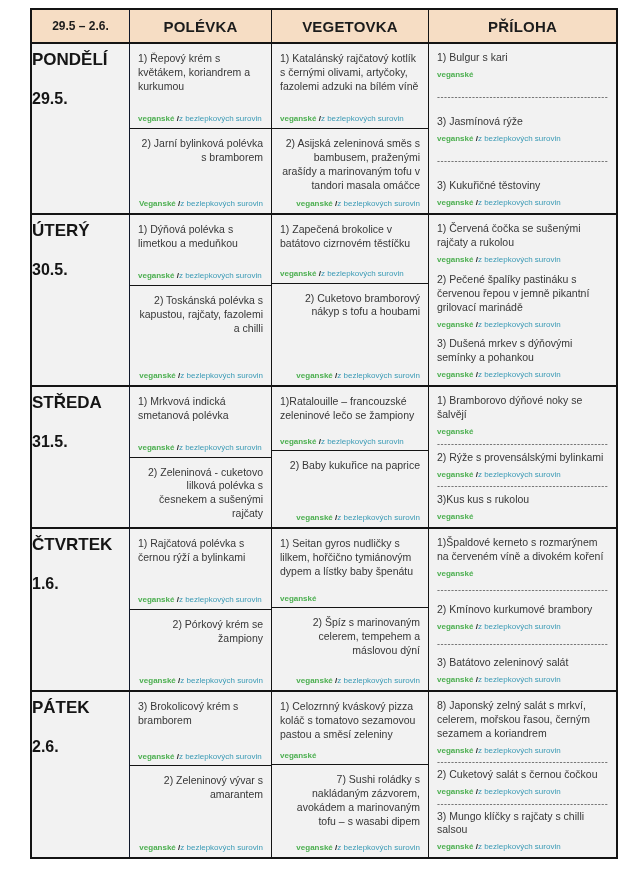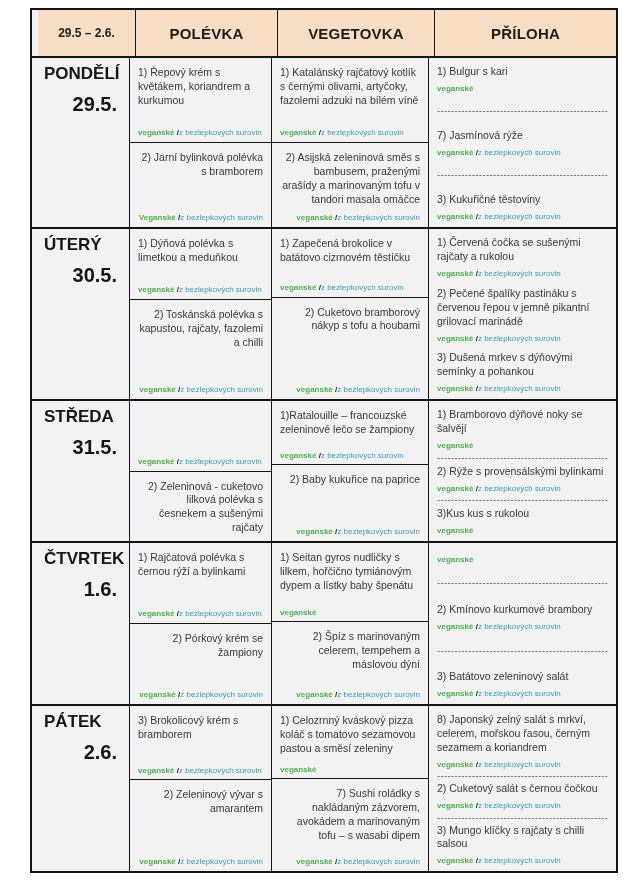--- a/index.html
+++ b/index.html
@@ -1,29 +1,29 @@
 <!DOCTYPE html>
 <html><head>
 <meta charset="utf-8">
 <style>
   html,body{margin:0;padding:0;background:#ffffff;font-family:"Liberation Sans",sans-serif;}
   .page{width:625px;height:884px;position:relative;background:#fff;overflow:hidden;}
   .menu-table{position:absolute;left:30px;top:8px;width:588px;border:2px solid #141414;box-sizing:border-box;background:#f2f2f2;}
   .t-row{display:flex;border-top:2px solid #141414;box-sizing:border-box;}
-  .t-row.header{border-top:none;background:#f6ddc4;height:46px;margin-left:6px;}
+  .t-row.header{border-top:none;background:#f6ddc4;height:32px;}
   .c{box-sizing:border-box;overflow:hidden;}
   .col-day{width:97px;}
   .col-soup{width:142px;border-left:1px solid #0f172a;display:flex;flex-direction:column;}
   .col-veg{width:157px;border-left:1px solid #141414;display:flex;flex-direction:column;}
   .col-side{flex:1;border-left:1px solid #141414;}
   .hcell{display:flex;align-items:center;justify-content:center;font-weight:bold;color:#1c1c1c;}
   .h-date{font-size:12px;}
   .h-col{font-size:15px;letter-spacing:.2px;}
-  .day-cell{padding:7px 12px;font-weight:bold;color:#151515;font-size:17px;line-height:1.1;}
-  .day-date{margin-top:9px;font-size:20px;text-align:right;}
+  .day-cell{padding:7px 0;font-weight:bold;color:#151515;font-size:17px;line-height:1.1;}
+  .day-date{margin-top:20px;font-size:16px;}
   .sub{display:flex;flex-direction:column;padding:8px 8px 4px 8px;box-sizing:border-box;overflow:hidden;}
   .sub + .sub{border-top:1px solid #141414;text-align:right;}
   .item-label{font-size:10.5px;color:#373737;line-height:1.33;}
   .tag{font-size:8px;line-height:1.2;margin-top:auto;padding-top:4px;white-space:nowrap;overflow:hidden;}
   .tag .v{color:#4caf50;font-weight:bold;}
   .tag .s{color:#222;font-weight:bold;}
   .tag .g{color:#3a9ab5;margin-top:38px;}
   .side-cell{display:flex;flex-direction:column;justify-content:space-between;padding:7px 8px 5px 8px;box-sizing:border-box;height:100%;}
   .side-item .tag{margin-top:1px;}
   .dashes{font-size:9px;color:#4a4a4a;white-space:nowrap;overflow:hidden;line-height:1;margin:3px 0;letter-spacing:.5px;}
@@ -67,21 +67,21 @@
         </div>
       </div>
       <div class="c col-side">
         <div class="side-cell">
           <div class="side-item">
             <div class="item-label">1) Bulgur s kari</div>
             <div class="tag"><span class="v">veganské</span> <span class="s"></span><span class="g"></span></div>
           </div>
           <div class="dashes">---------------------------------------------------------</div>
           <div class="side-item">
-            <div class="item-label">7) Jasmínová rýže</div>
+            <div class="item-label">3) Jasmínová rýže</div>
             <div class="tag"><span class="v">veganské</span> <span class="s">/</span><span class="g">z bezlepkových surovin</span></div>
           </div>
           <div class="dashes">---------------------------------------------------------</div>
           <div class="side-item">
             <div class="item-label">3) Kukuřičné těstoviny</div>
             <div class="tag"><span class="v">veganské</span> <span class="s">/</span><span class="g">z bezlepkových surovin</span></div>
           </div>
         </div>
       </div>
     </div>
@@ -131,20 +131,21 @@
       </div>
     </div>
 
     <div class="t-row" style="height:142px">
       <div class="c col-day day-cell">
         <div>STŘEDA</div>
         <div class="day-date">31.5.</div>
       </div>
       <div class="c col-soup">
         <div class="sub" style="flex:1">
+          <div class="item-label">1) Mrkvová  indická smetanová polévka</div>
           <div class="tag"><span class="v">veganské</span> <span class="s">/</span><span class="g">z bezlepkových surovin</span></div>
         </div>
         <div class="sub" style="flex:1">
           <div class="item-label">2)  Zeleninová - cuketovo lilková polévka s česnekem a sušenými rajčaty</div>
           <div class="tag"> </div>
         </div>
       </div>
       <div class="c col-veg">
         <div class="sub" style="flex:0.8">
           <div class="item-label">1)Ratalouille – francouzské zeleninové lečo se žampiony</div>
@@ -196,20 +197,21 @@
           <div class="tag"><span class="v">veganské</span> <span class="s"></span><span class="g"></span></div>
         </div>
         <div class="sub" style="flex:1">
           <div class="item-label">2) Špíz s marinovaným celerem, tempehem a máslovou dýní</div>
           <div class="tag"><span class="v">veganské</span> <span class="s">/</span><span class="g">z bezlepkových surovin</span></div>
         </div>
       </div>
       <div class="c col-side">
         <div class="side-cell">
           <div class="side-item">
+            <div class="item-label">1)Špaldové kerneto  s rozmarýnem na červeném víně a divokém koření</div>
             <div class="tag"><span class="v">veganské</span> <span class="s"></span><span class="g"></span></div>
           </div>
           <div class="dashes">---------------------------------------------------------</div>
           <div class="side-item">
             <div class="item-label">2) Kmínovo kurkumové brambory</div>
             <div class="tag"><span class="v">veganské</span> <span class="s">/</span><span class="g">z bezlepkových surovin</span></div>
           </div>
           <div class="dashes">---------------------------------------------------------</div>
           <div class="side-item">
             <div class="item-label">3) Batátovo zeleninový salát</div>

